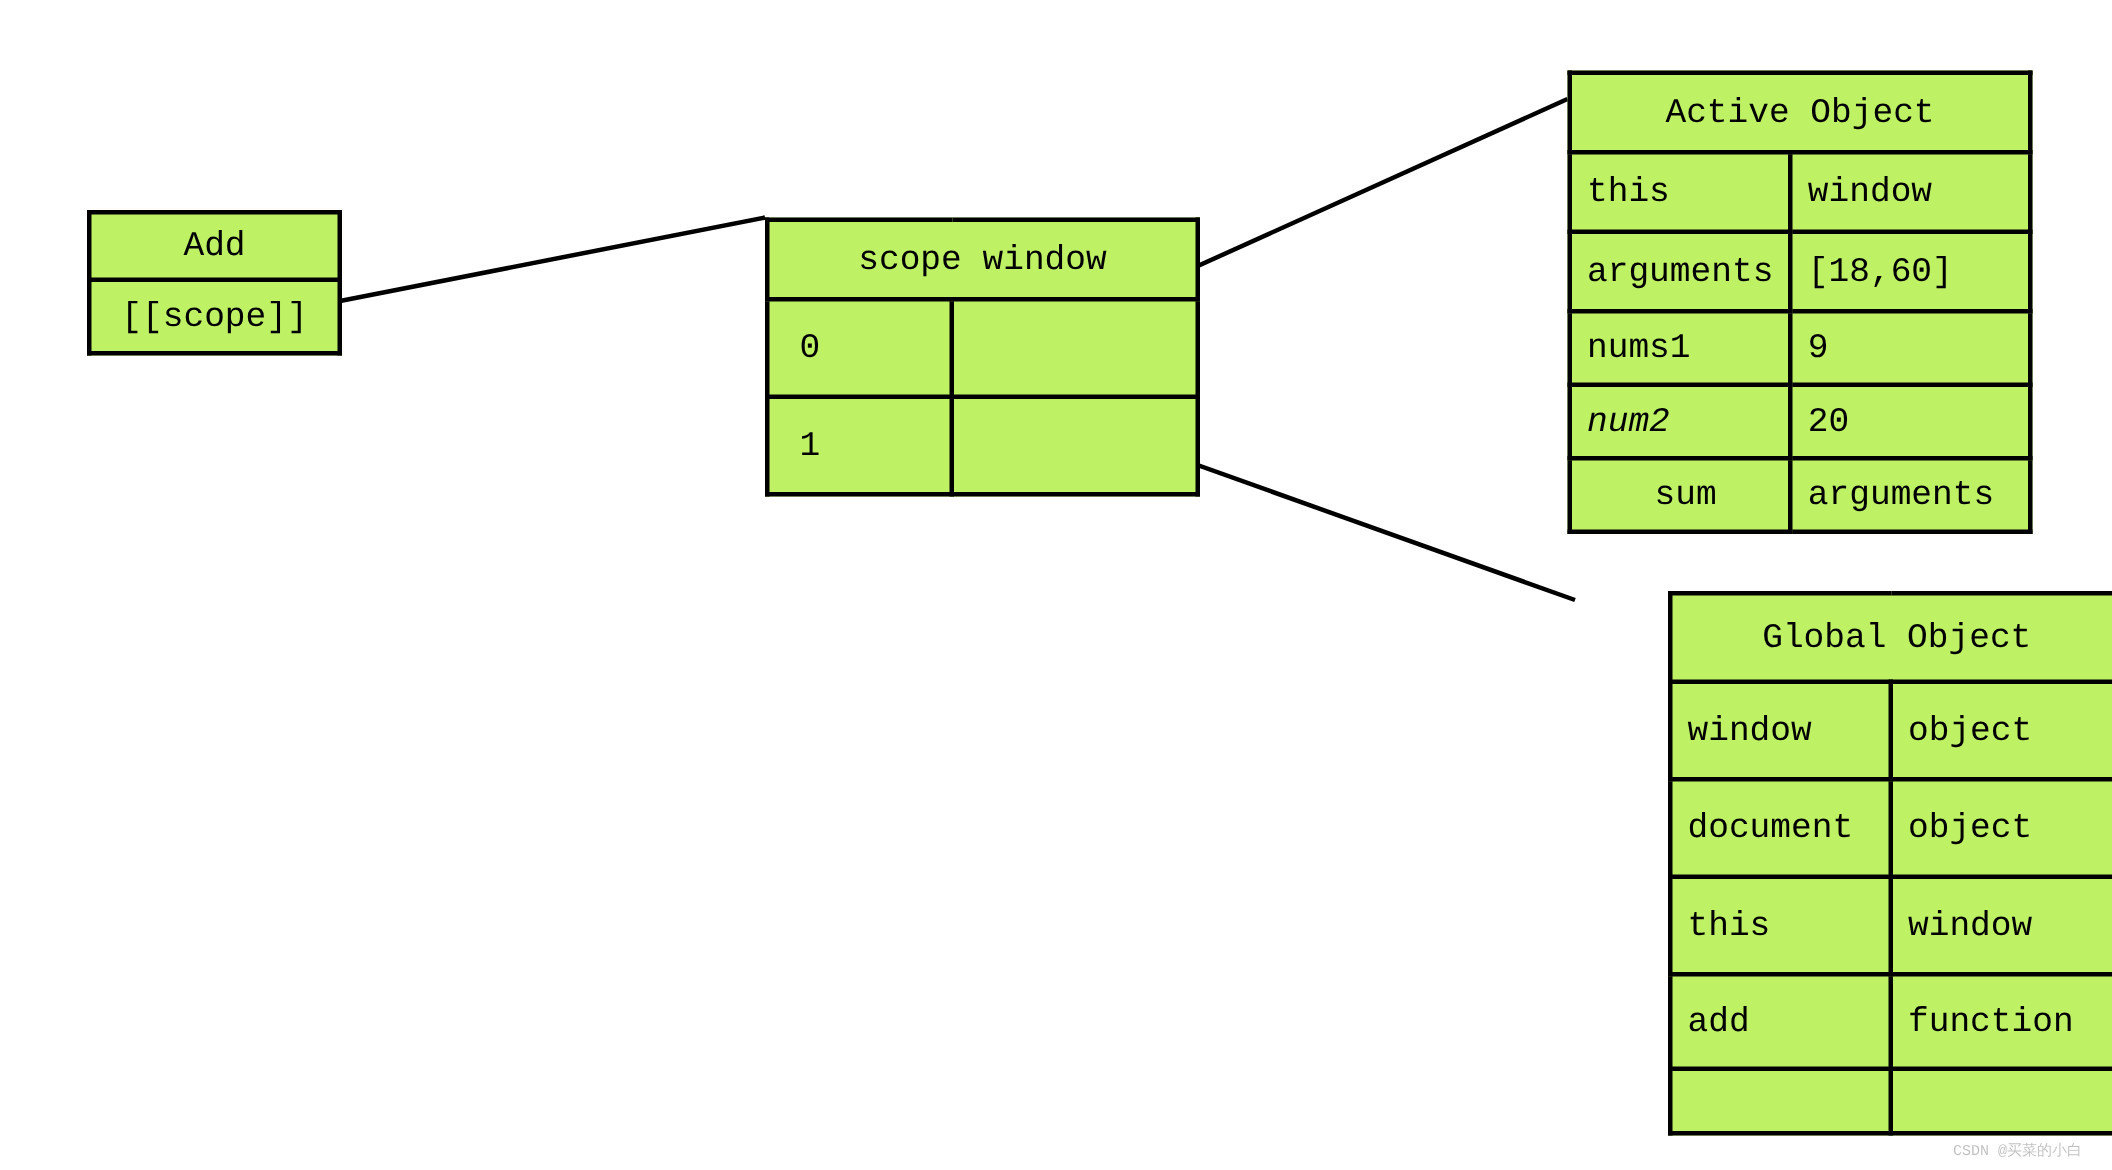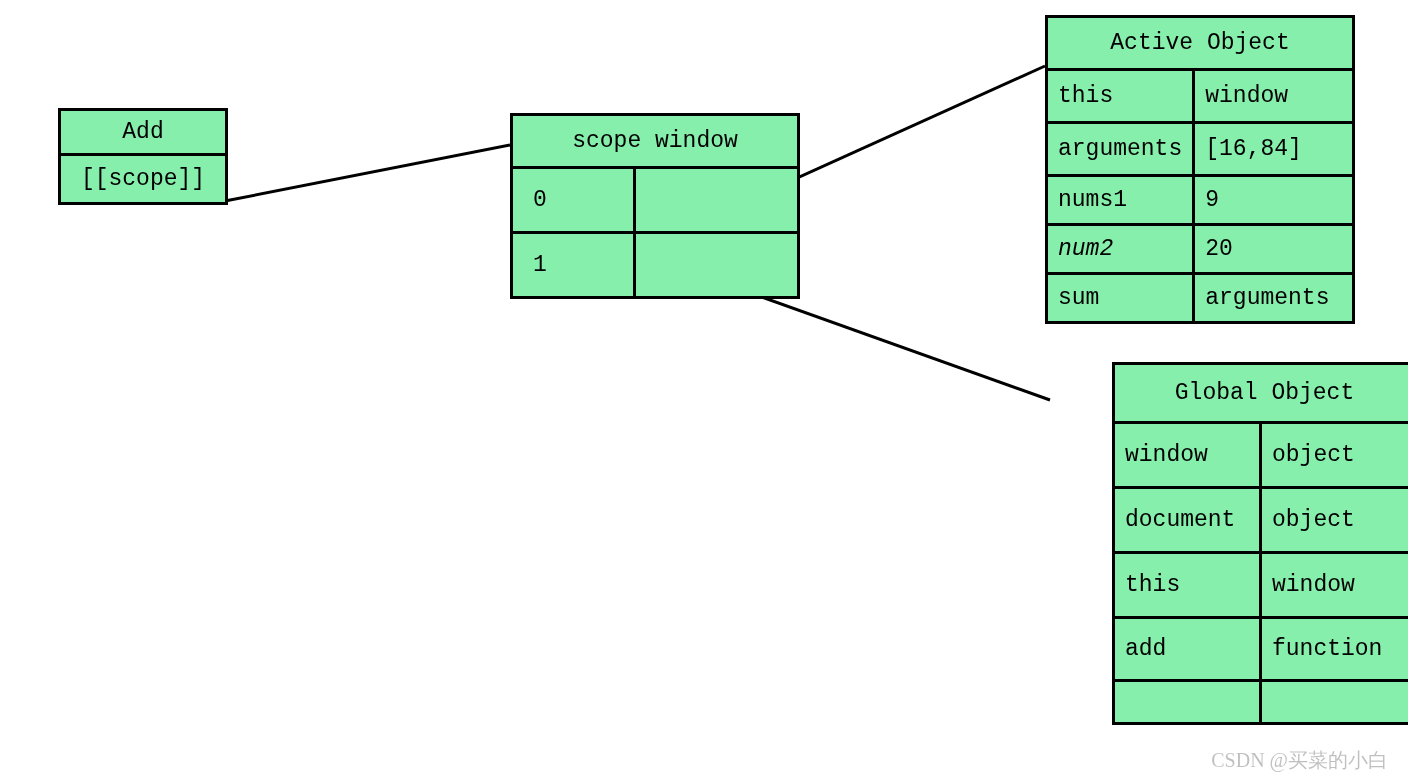--- a/index.html
+++ b/index.html
@@ -1,21 +1,21 @@
 <!DOCTYPE html>
 <html><head>
 <meta charset="utf-8">
 <style>
   html,body{margin:0;padding:0;background:#fff;font-family:"Courier New",monospace;}
   .stage{position:relative;width:1408px;height:780px;}
   svg{position:absolute;top:0;left:0;width:1408px;height:780px;}
-  table{position:absolute;border-collapse:collapse;background:#86efac;}
+  table{position:absolute;border-collapse:collapse;background:#bef264;margin-top:32px;}
   td{border:3px solid #000;font-size:23px;padding:0;}
   .hdr{text-align:center;}
-  .watermark{position:absolute;right:20px;bottom:6px;font-family:Liberation Serif, serif;font-size:20px;color:rgba(0,0,0,.25);}
+  .watermark{position:absolute;right:20px;bottom:6px;font-family:Liberation Mono, monospace;font-size:10px;color:rgba(0,0,0,.25);}
   td>span{display:inline-block;padding:6px 10px;}
 </style>
 </head>
 <body>
 <div class="stage">
 
 <svg>
   <line x1="225" y1="201" x2="510" y2="145" stroke="#000" stroke-width="3"></line>
   <line x1="735" y1="206" x2="1045" y2="66" stroke="#000" stroke-width="3"></line>
   <line x1="745" y1="291" x2="1050" y2="400" stroke="#000" stroke-width="3"></line>
@@ -52,32 +52,32 @@
   <tbody>
         <tr>
           <td class="hdr" colspan="2" style="height:50px;"><span>Active Object</span></td>
         </tr>
   <tr>
           <td style="width:136px;height:50px;"><span>this</span></td>
       <td><span>window</span></td>
         </tr>
   <tr>
           <td style="height:50px;text-decoration:underline;"><span>arguments</span></td>
-      <td><span>[16,84]</span></td>
+      <td><span>[18,60]</span></td>
         </tr>
   <tr>
           <td style="height:46px;"><span>nums1</span></td>
       <td><span>9</span></td>
         </tr>
   <tr>
           <td style="height:46px;font-style:italic;"><span>num2</span></td>
       <td><span>20</span></td>
         </tr>
   <tr>
-          <td style="height:46px;"><span>sum</span></td>
+          <td style="height:46px;padding-left:45px;"><span>sum</span></td>
       <td><span>arguments</span></td>
         </tr>
 </tbody>
     </table>
 
 <table style="left:1112px;top:362px;width:305px;">
   <tbody>
         <tr>
           <td class="hdr" colspan="2" style="height:56px;"><span>Global Object</span></td>
         </tr>

